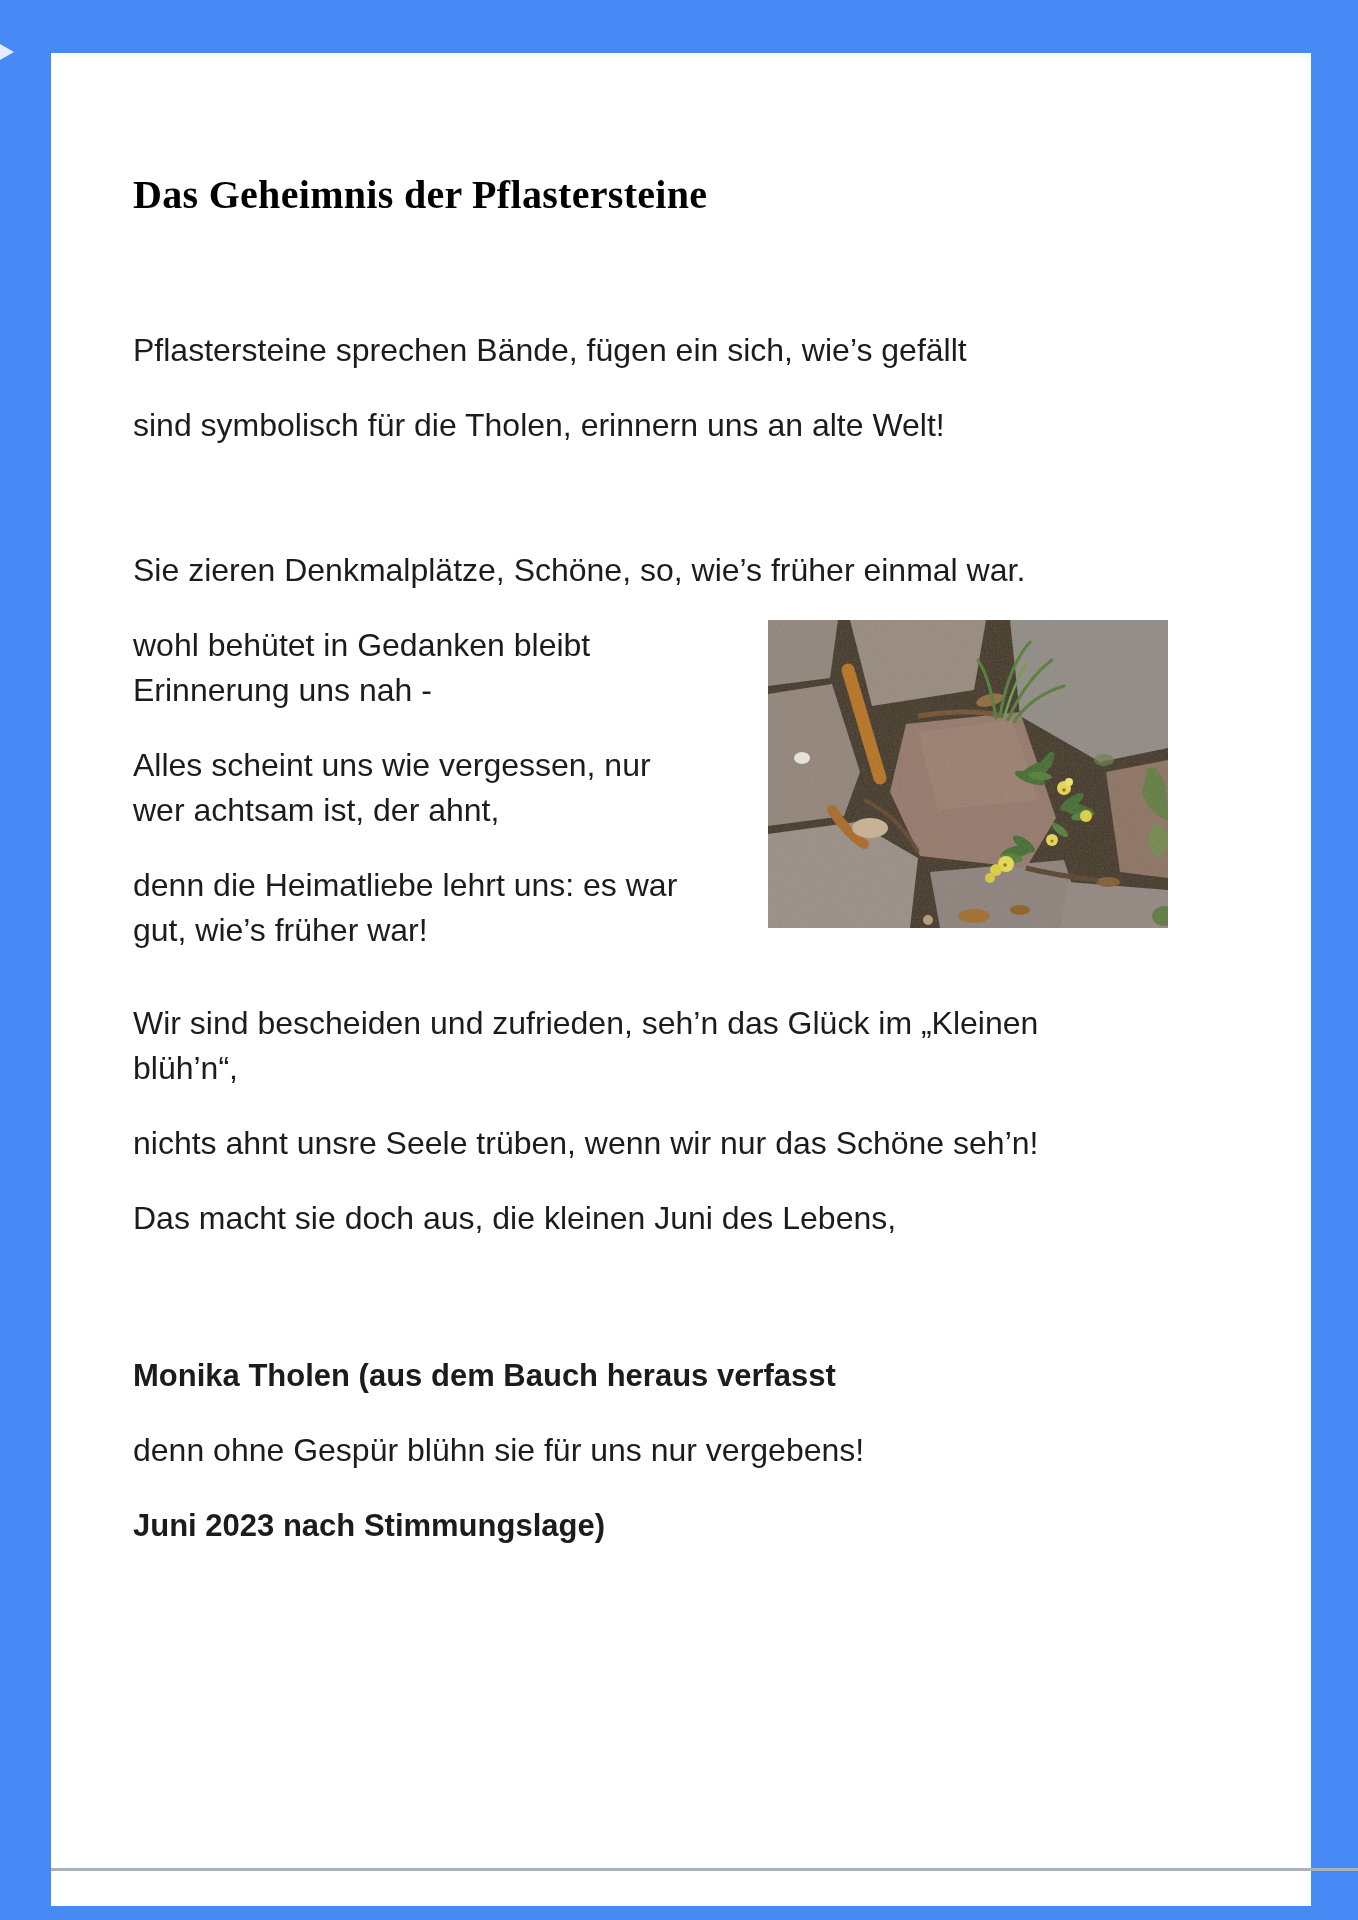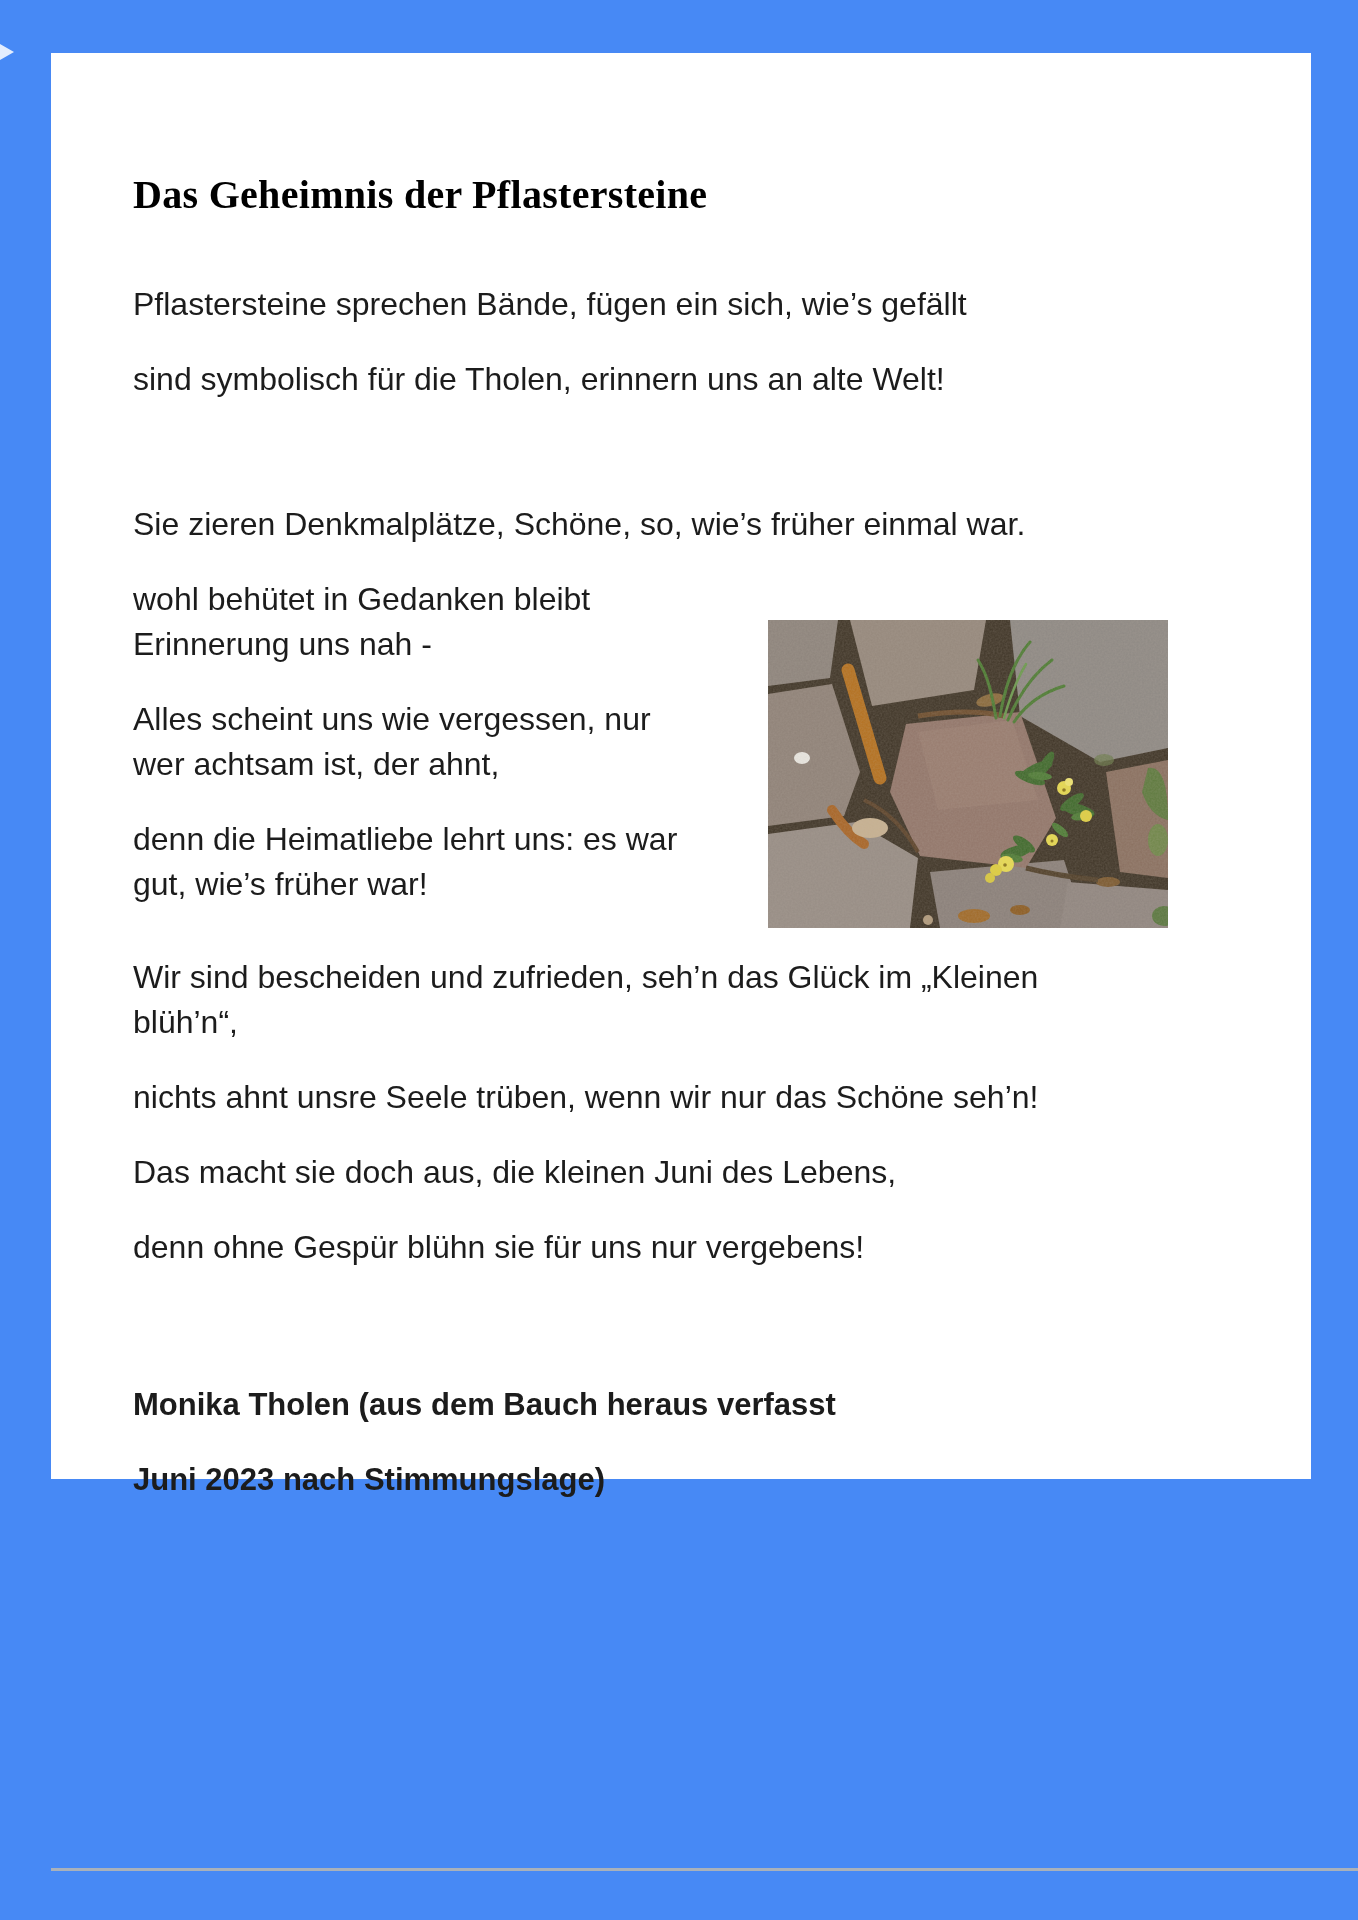--- a/index.html
+++ b/index.html
@@ -5,41 +5,41 @@
   html,body { margin:0; padding:0; }
   body {
     width:1358px; height:1920px;
     background:#4789F5;
     position:relative;
     overflow:hidden;
     font-family:"Liberation Sans", sans-serif;
   }
   .page {
     position:absolute; left:51px; top:53px;
-    width:1260px; height:1426px;
+    width:1260px; height:1853px;
     background:#ffffff;
   }
   .content { padding:0 50px 0 82px; }
   .doc-title {
     margin:120px 0 0 0;
     font-family:"Liberation Serif", serif;
     font-weight:bold;
     font-size:40px;
     line-height:44px;
     color:#000000;
     letter-spacing:0.3px;
   }
   p.para {
     margin:0 0 30px 0;
     font-size:32px;
     line-height:45px;
     color:#1c1c1c;
     white-space:pre-line;
   }
-  p.first-para { margin-top:65px; }
+  p.first-para { margin-top:111px; }
   p.gap-1 { margin-top:100px; }
   p.gap-2 { margin-top:48px; }
   p.gap-3 { margin-top:112px; }
   p.author { font-weight:bold; font-size:31px; }
   .photo {
     position:absolute; left:717px; top:567px;
     width:400px; height:308px;
   }
   .photo svg { display:block; width:100%; height:100%; }
   .bottom-rule {
@@ -71,23 +71,23 @@
     <p class="para">wohl behütet in Gedanken bleibt
 Erinnerung uns nah -</p>
     <p class="para">Alles scheint uns wie vergessen, nur
 wer achtsam ist, der ahnt,</p>
     <p class="para">denn die Heimatliebe lehrt uns:  es war
 gut, wie’s früher war!</p>
     <p class="para gap-2">Wir sind bescheiden und zufrieden, seh’n das Glück im „Kleinen
 blüh’n“,</p>
     <p class="para">nichts ahnt unsre Seele trüben, wenn wir nur das Schöne seh’n!</p>
     <p class="para">Das macht sie doch aus, die kleinen Juni des Lebens,</p>
+    <p class="para author gap-3">Monika Tholen (aus dem Bauch heraus verfasst</p>
+
     <p class="para">denn ohne Gespür blühn sie für uns nur vergebens!</p>
-
-    <p class="para author gap-3">Monika Tholen (aus dem Bauch heraus verfasst</p>
     <p class="para author">Juni 2023 nach Stimmungslage)</p>
   </div>
 
   <div class="photo">
     <svg viewBox="0 0 400 308" xmlns="http://www.w3.org/2000/svg">
       <defs>
         <filter id="grain" x="0" y="0" width="100%" height="100%">
           <feTurbulence type="fractalNoise" baseFrequency="0.55" numOctaves="2" stitchTiles="stitch"></feTurbulence>
           <feColorMatrix type="matrix" values="0 0 0 0 0.55  0 0 0 0 0.48  0 0 0 0 0.42  0 0 0 0.5 0"></feColorMatrix>
         </filter>

